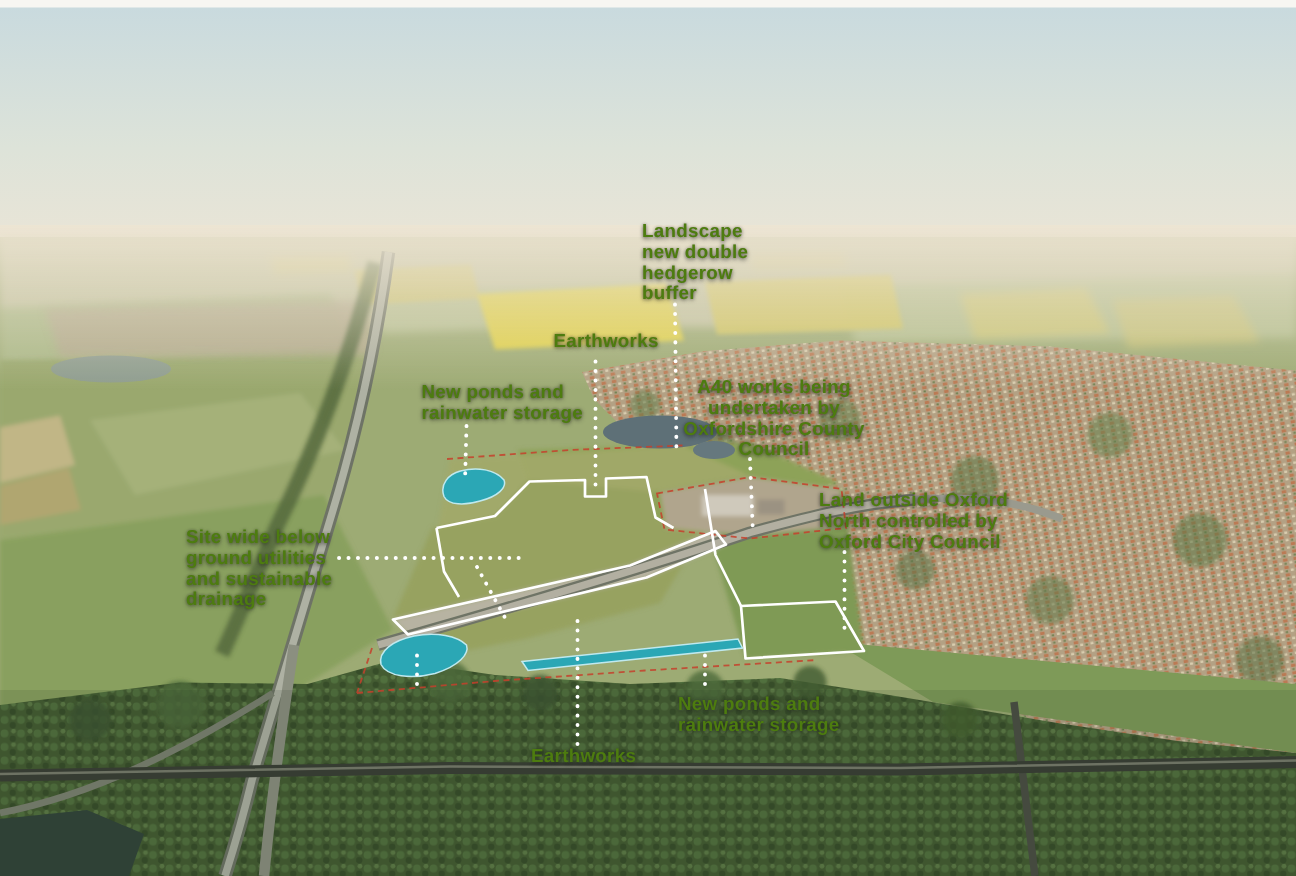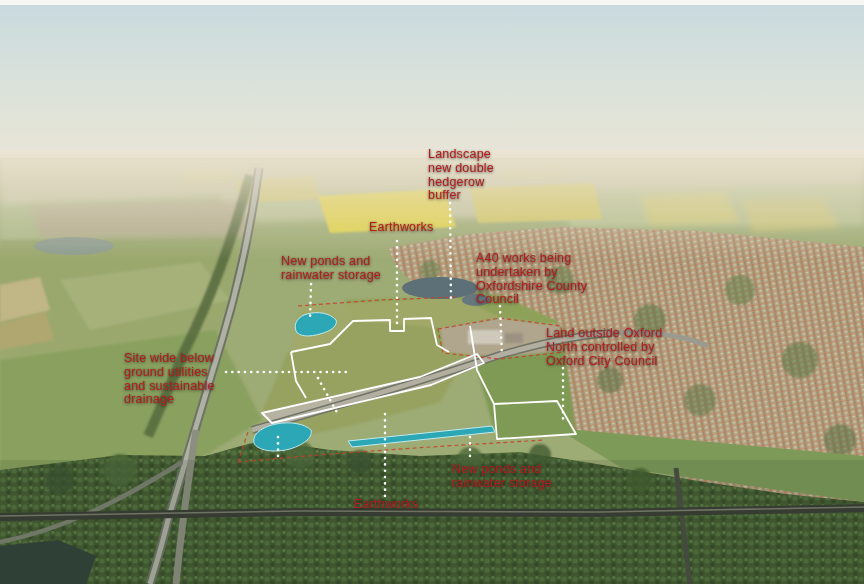--- a/index.html
+++ b/index.html
@@ -1,20 +1,20 @@
 <!DOCTYPE html>
 <html><head>
 <meta charset="utf-8">
 <style>
   html,body{margin:0;padding:0;}
   body{width:864px;height:584px;overflow:hidden;background:#f7f6f2;
        font-family:"Liberation Sans",sans-serif;}
   .stage{position:relative;width:864px;height:584px;}
   .photo-svg{position:absolute;left:0;top:0;}
-  .ann{position:absolute;color:#b91c1c;font-weight:normal;font-size:12.5px;
+  .ann{position:absolute;color:#4d7c0f;font-weight:bold;font-size:12.5px;
        line-height:1.1;letter-spacing:.2px;
        text-shadow:0 1px 3px rgba(35,35,35,.6),0 0 2px rgba(35,35,35,.35);}
 </style>
 </head>
 <body>
 
 <div class="stage">
 
 <svg class="photo-svg" width="864" height="584" viewBox="0 0 864 584">
   <defs>
@@ -187,21 +187,21 @@
     <path d="M 470,437 L 470,461" stroke="#ffffff"></path>
   </g>
 </svg>
 
 <div class="ann" style="left:428px;top:148px;width:80px;">Landscape new double hedgerow buffer</div>
 
 <div class="ann" style="left:369px;top:221px;width:90px;">Earthworks</div>
 
 <div class="ann" style="left:281px;top:255px;width:120px;">New ponds and rainwater storage</div>
 
-<div class="ann" style="left:476px;top:252px;width:128px;">A40 works being undertaken by Oxfordshire County Council</div>
+<div class="ann" style="left:452px;top:252px;width:128px;text-align:center;">A40 works being undertaken by Oxfordshire County Council</div>
 
 <div class="ann" style="left:124px;top:352px;width:108px;">Site wide below ground utilities and sustainable drainage</div>
 
 <div class="ann" style="left:546px;top:327px;width:134px;">Land outside Oxford North controlled by Oxford City Council</div>
 
 
 <div class="ann" style="left:354px;top:498px;width:90px;">Earthworks</div>
 
 <div class="ann" style="left:452px;top:463px;width:120px;">New ponds and rainwater storage</div>
 

